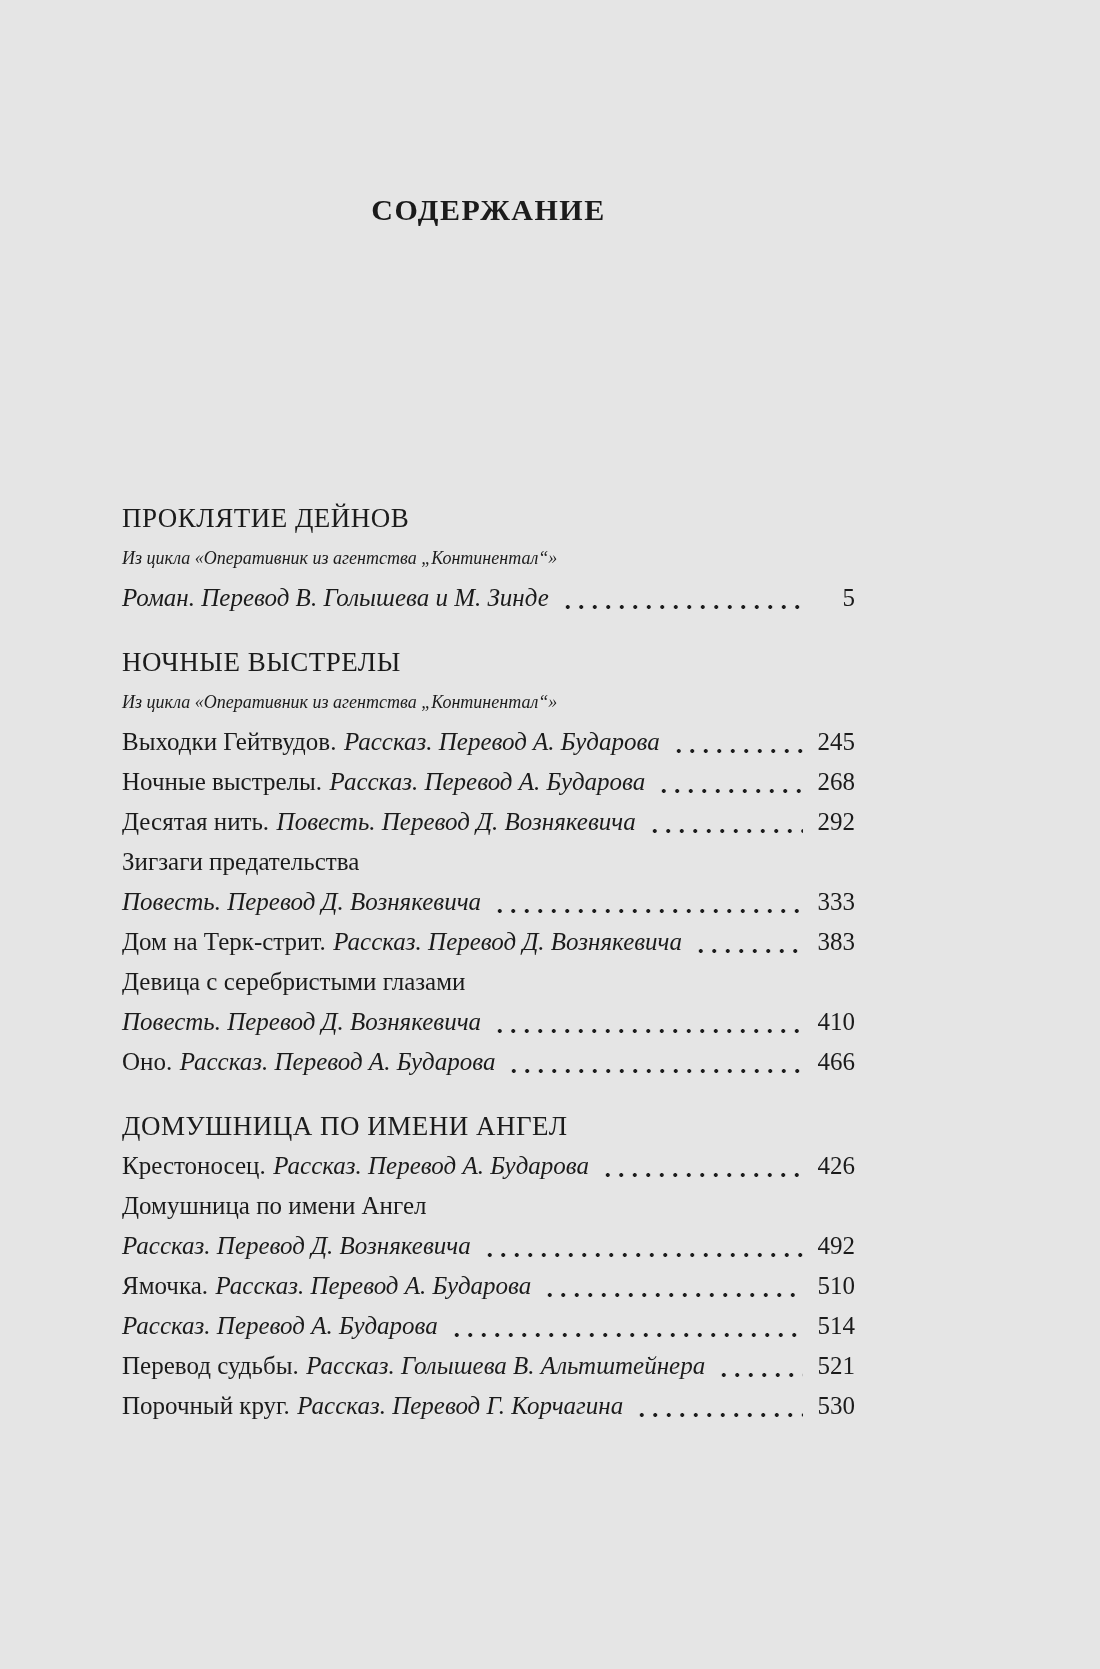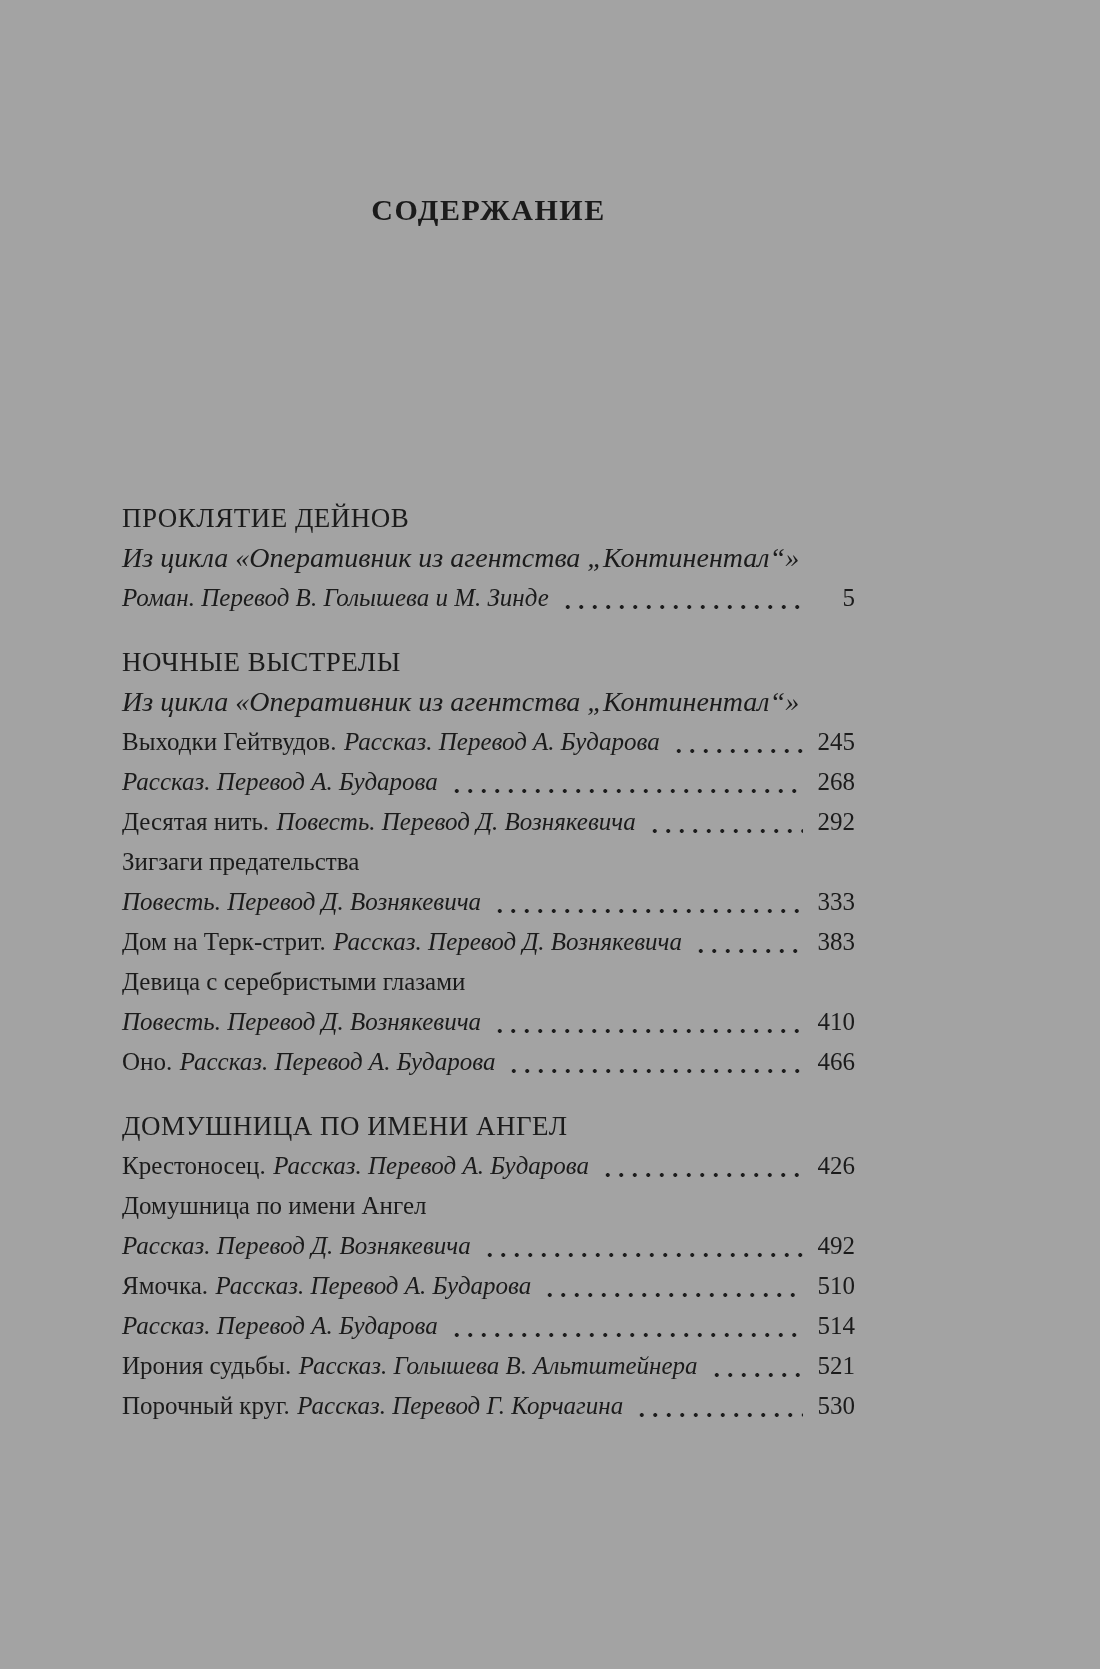--- a/index.html
+++ b/index.html
@@ -1,20 +1,20 @@
 <!DOCTYPE html>
 <html><head>
 <meta charset="utf-8">
 <style>
   html, body { margin: 0; padding: 0; background: #ffffff; }
   .book-page {
     position: relative;
     width: 1100px;
     height: 1669px;
-    background: #a3a3a3;
+    background: #e5e5e5;
     box-sizing: border-box;
     padding: 190px 245px 1px 122px;
     font-family: "Liberation Serif", "DejaVu Serif", serif;
     color: #1b1b1b;
     overflow: hidden;
   }
   .page-title {
     text-align: center;
     font-size: 30px;
     font-weight: bold;
@@ -33,21 +33,21 @@
     margin: 0;
     font-family: Liberation Serif, serif;
   }
   .toc-row {
     display: flex;
     align-items: baseline;
     font-size: 25px;
     line-height: 40px;
   }
   .t-italic, .section-subtitle { font-style: italic; }
-  .section-subtitle { font-size: 28px; line-height: 40px; }
+  .section-subtitle { font-size: 18px; line-height: 40px; }
   .t-roman { white-space: nowrap; }
   .t-roman:not(:empty) { margin-right: 0.30em; text-align: right; }
   .t-italic { white-space: nowrap; }
   .leader {
     flex: 1 1 auto;
     align-self: stretch;
     min-width: 24px;
     margin-left: 12px;
     margin-right: 6px;
     background-image: radial-gradient(circle, #1b1b1b 1.7px, rgba(0,0,0,0) 2.2px);
@@ -85,20 +85,21 @@
       <div class="section-heading">НОЧНЫЕ ВЫСТРЕЛЫ</div>
       <div class="section-subtitle">Из цикла «Оперативник из агентства „Континентал“»</div>
 
       <div class="toc-row">
         <span class="t-roman">Выходки Гейтвудов.</span>
         <span class="t-italic">Рассказ. Перевод А. Бударова</span>
         <span class="leader"></span>
         <span class="t-page">245</span>
       </div>
       <div class="toc-row">
+        <span class="t-roman">Ночные выстрелы.</span>
         <span class="t-italic">Рассказ. Перевод А. Бударова</span>
         <span class="leader"></span>
         <span class="t-page">268</span>
       </div>
       <div class="toc-row">
         <span class="t-roman">Десятая нить.</span>
         <span class="t-italic">Повесть. Перевод Д. Вознякевича</span>
         <span class="leader"></span>
         <span class="t-page">292</span>
       </div>
@@ -158,21 +159,21 @@
         <span class="leader"></span>
         <span class="t-page">510</span>
       </div>
       <div class="toc-row">
         <span class="t-roman"></span>
         <span class="t-italic">Рассказ. Перевод А. Бударова</span>
         <span class="leader"></span>
         <span class="t-page">514</span>
       </div>
       <div class="toc-row">
-        <span class="t-roman">Ирония судьбы.</span>
+        <span class="t-roman">Перевод судьбы.</span>
         <span class="t-italic">Рассказ. Голышева В. Альтштейнера</span>
         <span class="leader"></span>
         <span class="t-page">521</span>
       </div>
       <div class="toc-row">
         <span class="t-roman">Порочный круг.</span>
         <span class="t-italic">Рассказ. Перевод Г. Корчагина</span>
         <span class="leader"></span>
         <span class="t-page">530</span>
       </div>

